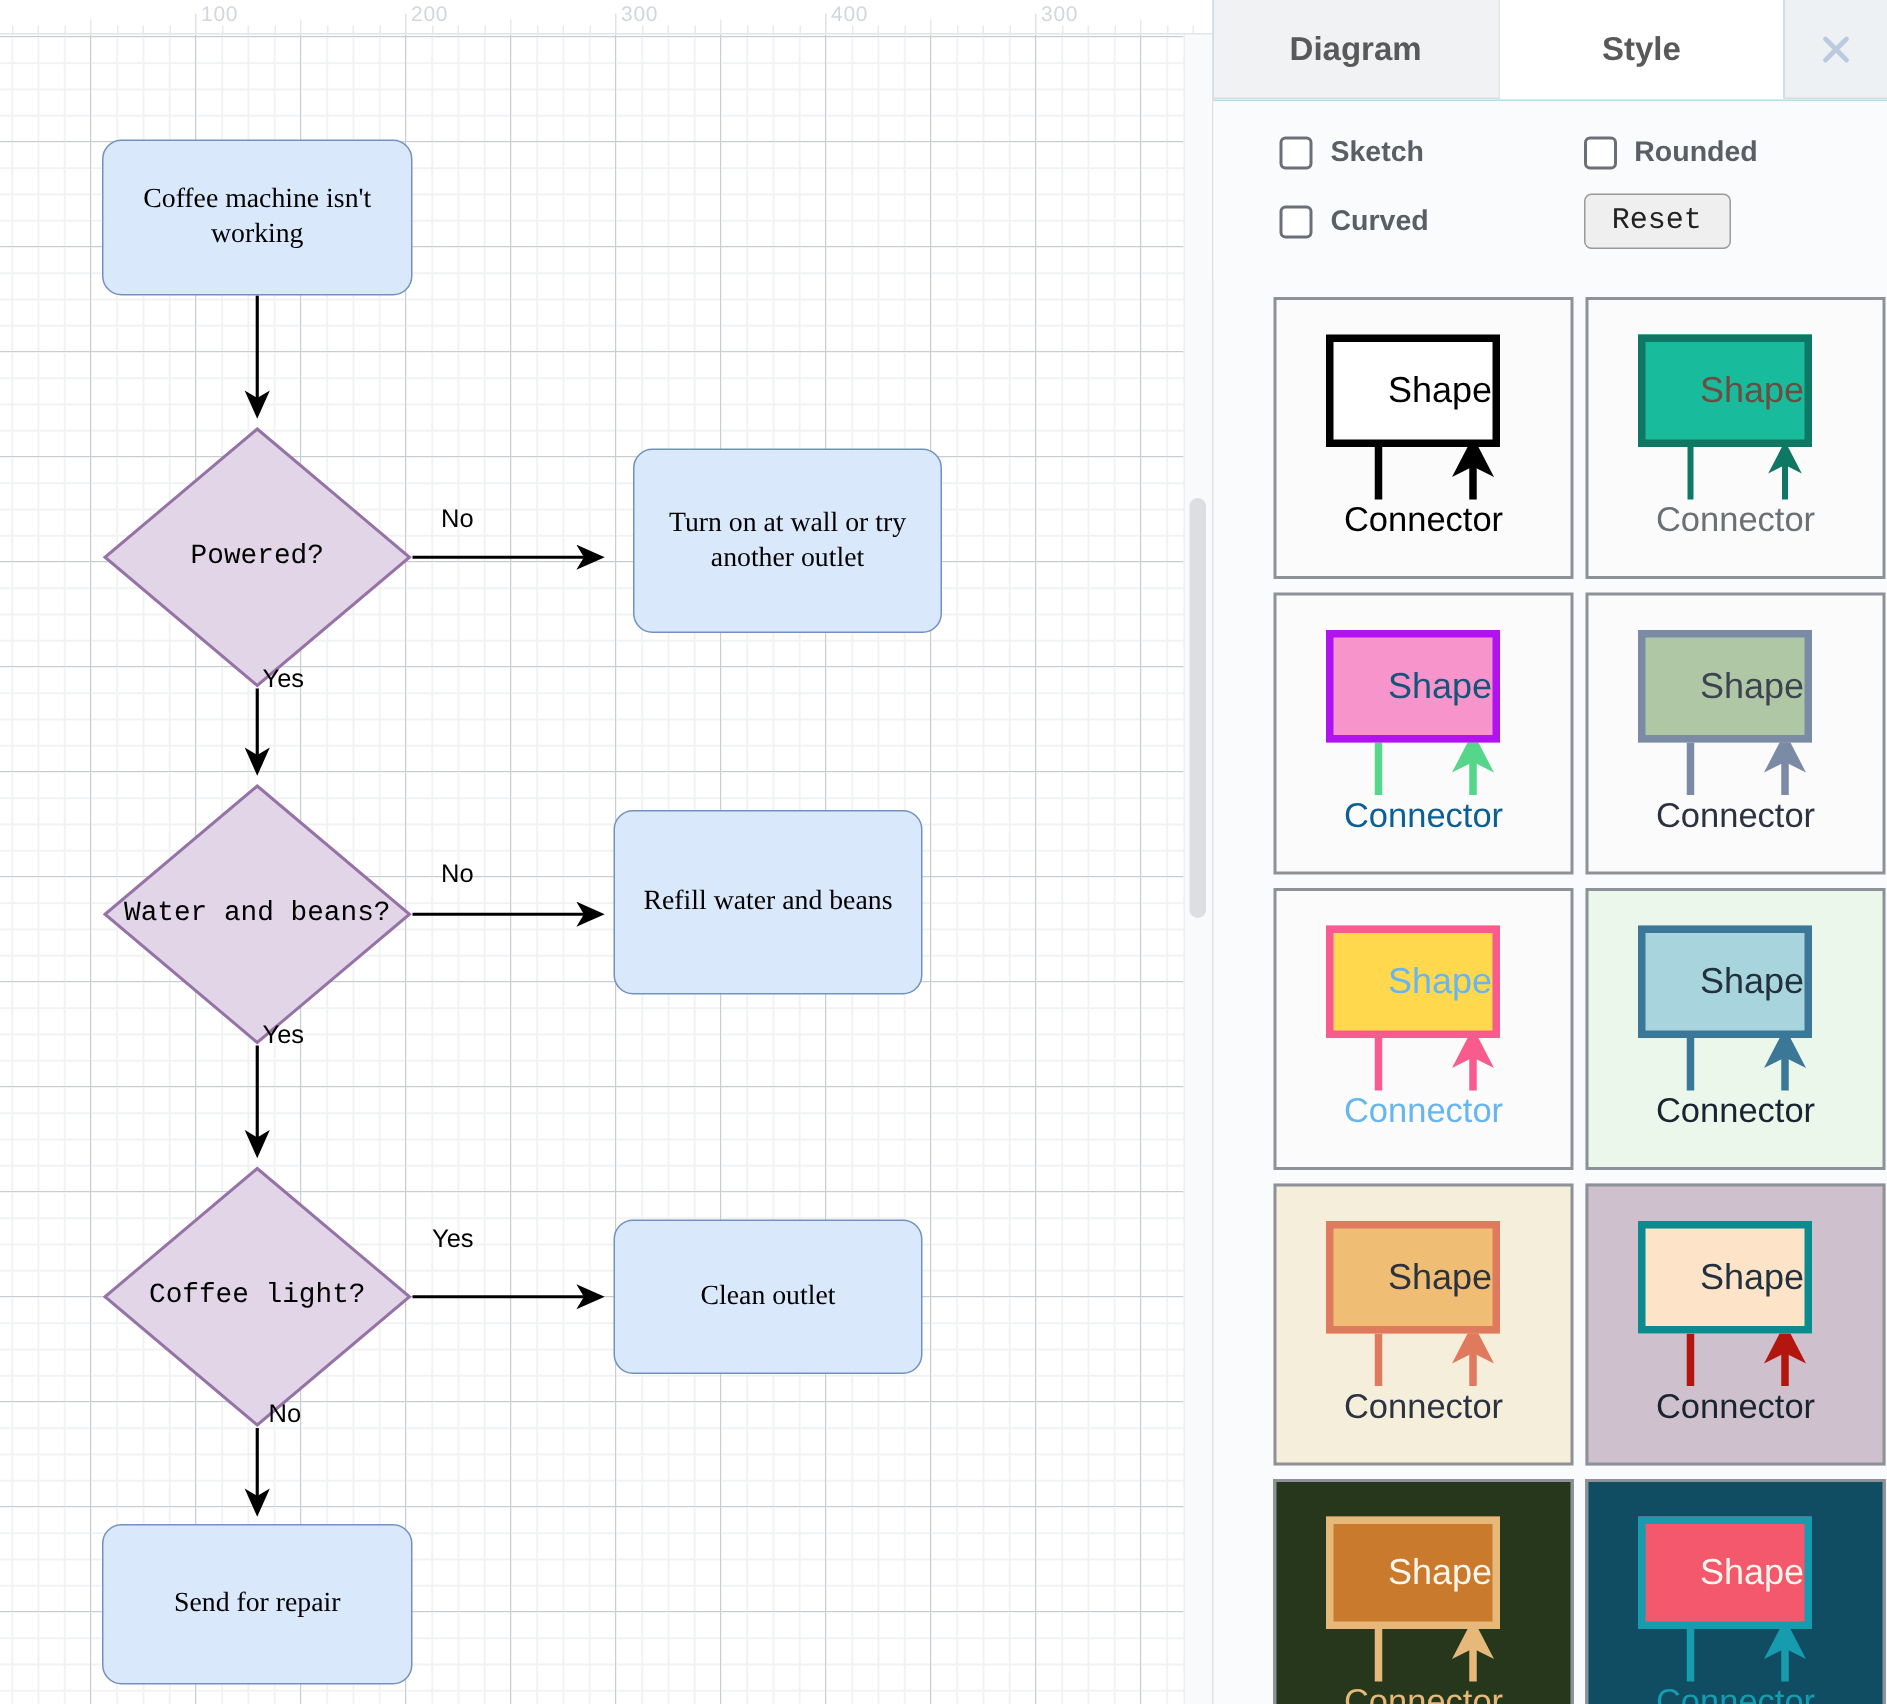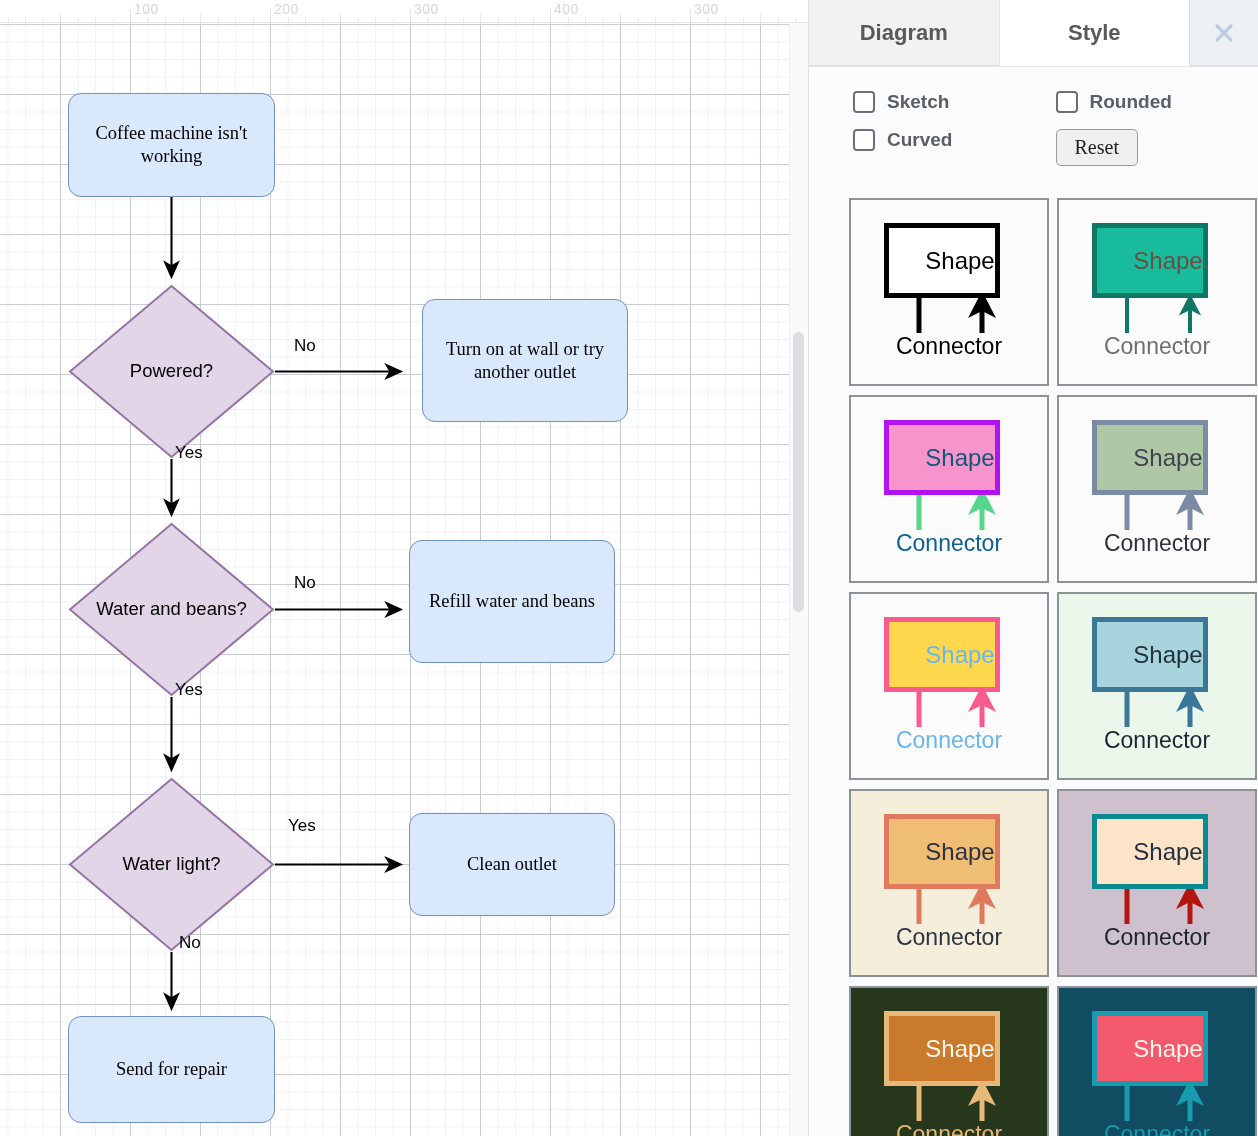--- a/index.html
+++ b/index.html
@@ -82,20 +82,21 @@
   .node.box {
     background: #dae8fc;
     border: 1.6px solid #7191c0;
     border-radius: 13px;
     padding: 4px 12px;
     font-family: Liberation Serif, serif;
   }
   .node.diamond-label {
     background: transparent; border: none;
     pointer-events: none;
+    font-family: Liberation Mono, monospace;
   }
   .diamond-svg { position: absolute; }
 
   .edge-svg { position: absolute; left: 0; top: 0; width: 790px; height: 1114px; pointer-events: none; }
   .edge-label {
     position: absolute;
     font-size: 17px; color: #000;
     background: transparent;
     font-family: "Liberation Sans", sans-serif;
     white-space: nowrap;
@@ -139,39 +140,39 @@
     border-bottom: 1px solid #d9dde1;
     cursor: pointer;
   }
   #tab-close svg { display: block; }
 
   #opts {
     padding: 24px 0 8px 0;
     background: #fafbfc;
   }
   .opt-row { display: flex; padding: 0 0 0 44px; margin-bottom: 16px; }
-  .opt-cell { width: 205px; display: flex; align-items: flex-start; }
+  .opt-cell { width: 205px; display: flex; align-items: center; }
   .cb {
     width: 22px; height: 22px; box-sizing: border-box;
     border: 2px solid #6b7078; border-radius: 4px;
     background: #fff; margin-right: 12px; flex: 0 0 auto;
     cursor: pointer;
   }
   .opt-label {
     font-size: 19px; font-weight: bold; color: #5a5f66;
     font-family: "Liberation Sans", sans-serif;
   }
   #reset-btn {
     font-size: 20px; color: #222;
     background: #efefef;
     border: 1px solid #9a9a9a;
     border-radius: 5px;
     padding: 6px 18px;
     cursor: pointer;
-    font-family: Liberation Serif, serif;
+    font-family: Liberation Mono, monospace;
   }
 
   #swatch-grid {
     padding: 8px 14px 0 40px;
     display: grid;
     grid-template-columns: 200px 200px;
     gap: 9px 8px;
   }
   .swatch {
     position: relative;
@@ -301,21 +302,21 @@
       <div class="node box" style="left:422px;top:277px;width:206px;height:123px">
         <span>Turn on at wall or try another outlet</span>
       </div>
       <div class="node diamond-label" style="left:68px;top:500px;width:207px;height:175px">
         <span>Water and beans?</span>
       </div>
       <div class="node box" style="left:409px;top:518px;width:206px;height:123px">
         <span>Refill water and beans</span>
       </div>
       <div class="node diamond-label" style="left:68px;top:755px;width:207px;height:175px">
-        <span>Water light?</span>
+        <span>Coffee light?</span>
       </div>
       <div class="node box" style="left:409px;top:791px;width:206px;height:103px">
         <span>Clean outlet</span>
       </div>
       <div class="node box" style="left:68px;top:994px;width:207px;height:107px">
         <span>Send for repair</span>
       </div>
 
       <div class="edge-label" style="left:294px;top:314px">No</div>
       <div class="edge-label" style="left:175px;top:421px">Yes</div>

